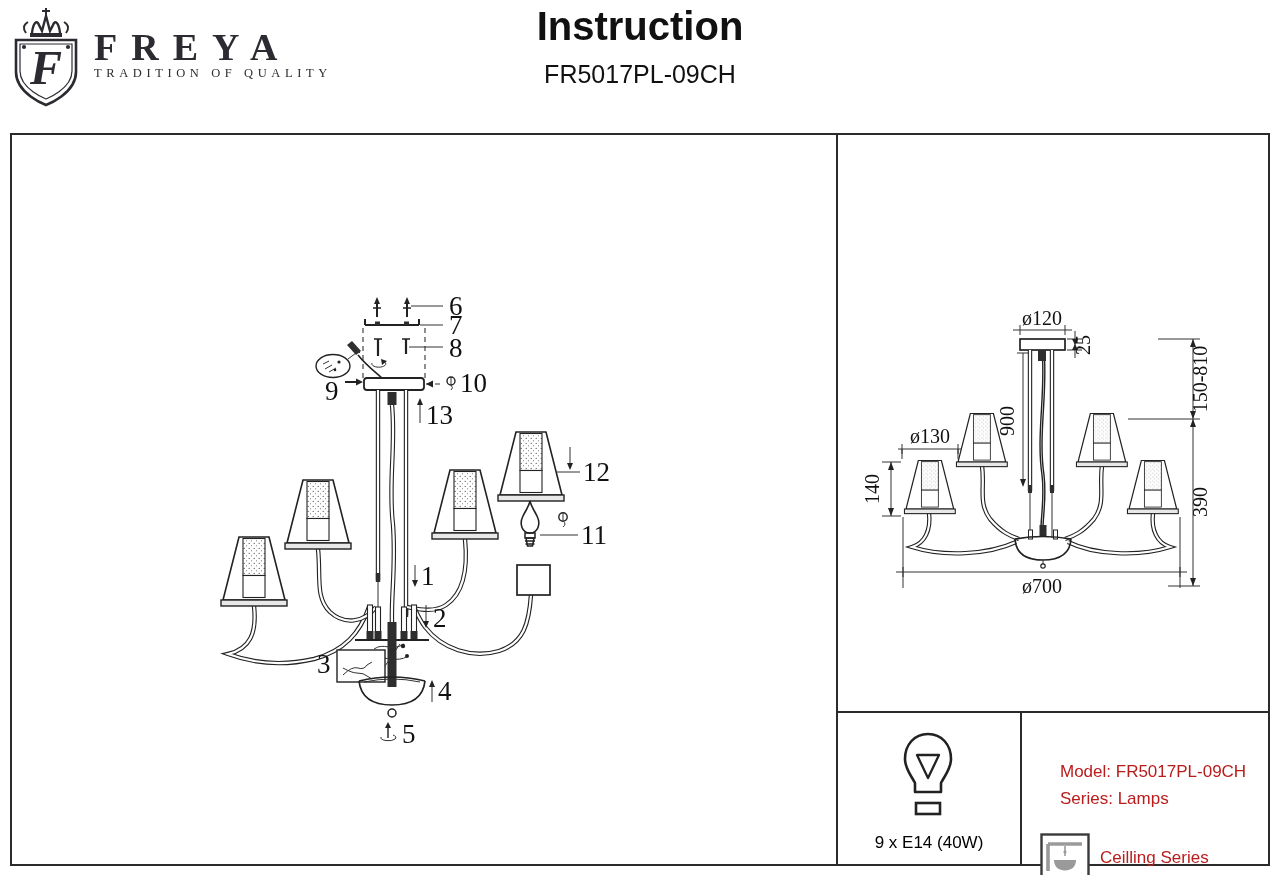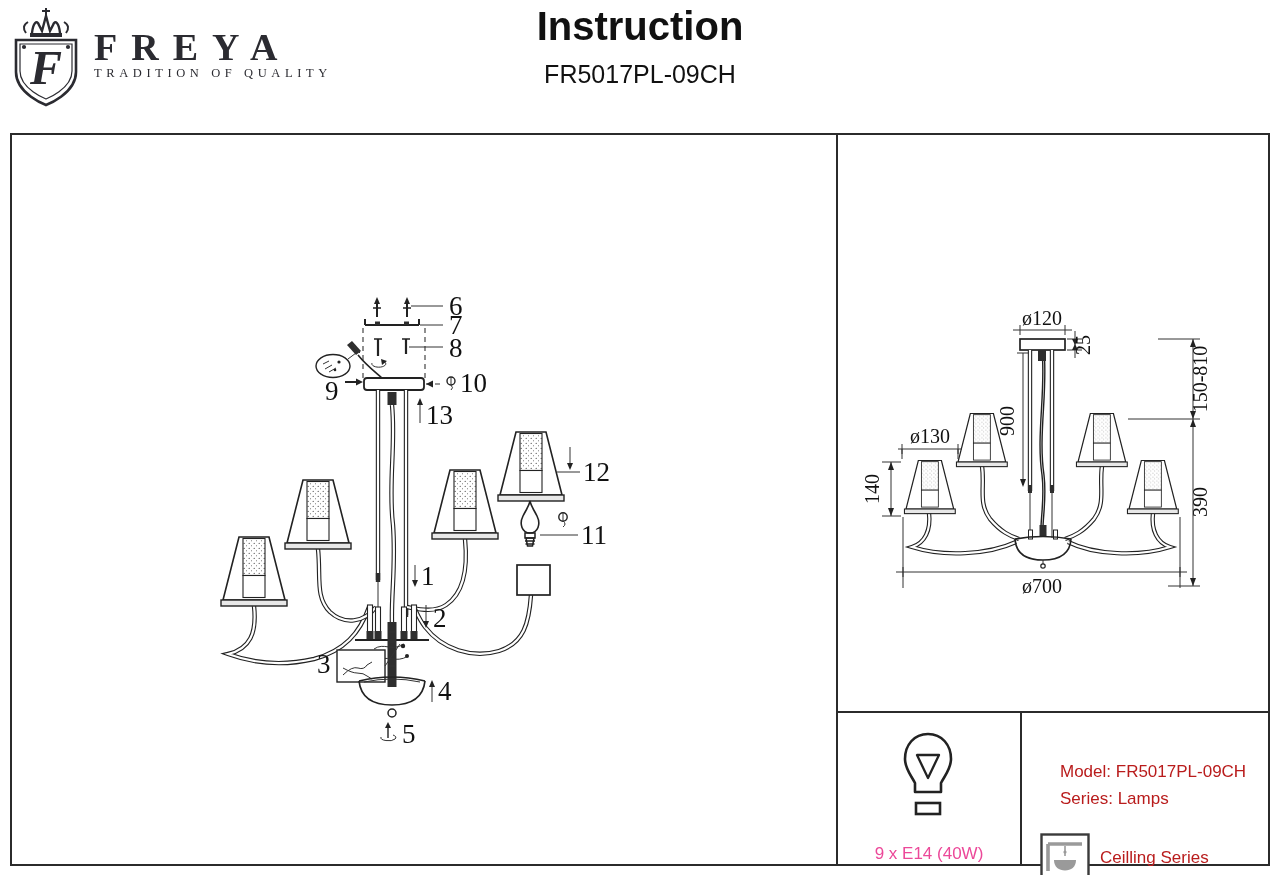--- a/index.html
+++ b/index.html
@@ -24,21 +24,21 @@
   .ln{stroke:#222;fill:none;}
   .thin{stroke:#333;stroke-width:1;fill:none;}
   .dash{stroke:#333;stroke-width:1.1;fill:none;stroke-dasharray:5 4;}
   .armO{stroke:#222;stroke-width:4.4;fill:none;}
   .armI{stroke:#fff;stroke-width:2.2;fill:none;}
   .dark{fill:#2e2e2e;stroke:none;}
   .co{font-family:"Liberation Serif",serif;font-size:27px;fill:#111;}
   .dim{font-family:"Liberation Serif",serif;font-size:20px;fill:#111;}
   .arr{fill:#222;stroke:none;}
   .cell-bulb{position:absolute;left:826px;top:578px;width:182px;height:151px;}
-  .bulb-label{position:absolute;left:0;right:0;top:120px;text-align:center;font-size:17px;color:#ec4899;margin-top:11px;}
+  .bulb-label{position:absolute;left:0;right:0;top:120px;text-align:center;font-size:17px;color:#000000;}
   .cell-info{position:absolute;left:1010px;top:578px;right:0;bottom:0;font-size:17px;color:#b91c1c;margin-top:33px;}
   .info-model{position:absolute;left:38px;top:16px;}
   .info-series{position:absolute;left:38px;top:43px;}
   .cat-icon{position:absolute;left:18px;top:87px;}
   .cat-label{position:absolute;left:78px;top:102px;}
 </style>
 </head>
 <body>
 
 <div class="page">

